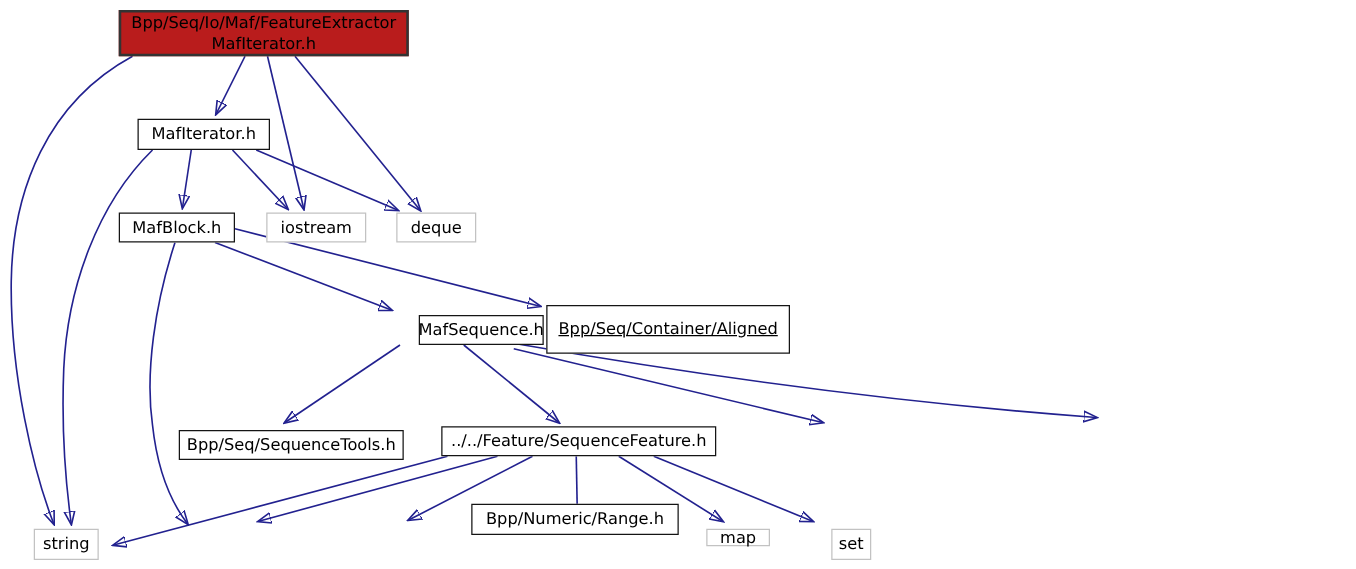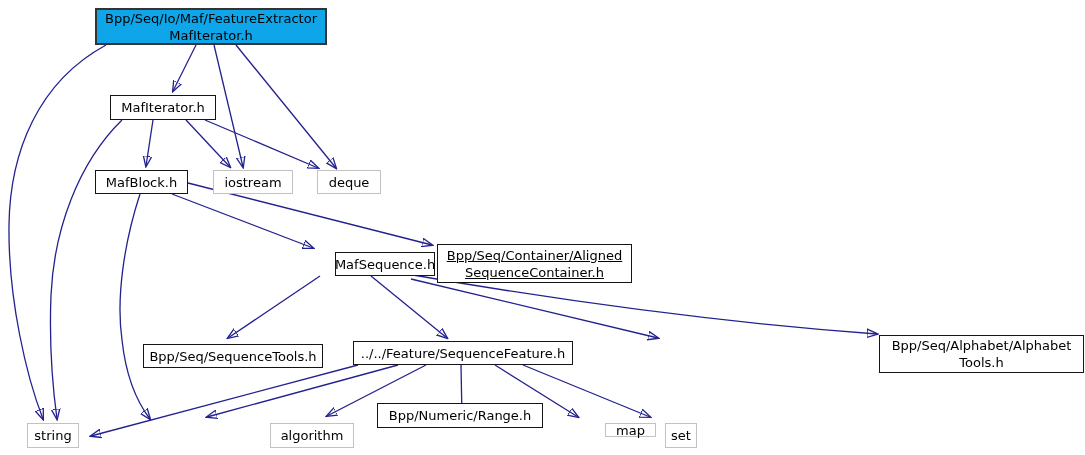--- a/index.html
+++ b/index.html
@@ -18,21 +18,21 @@
     display:flex; flex-direction:column;
     align-items:center; justify-content:center;
     background:#ffffff;
     border:1.4px solid #141414;
     color:#000000;
     font-size:13px; line-height:17px;
     white-space:nowrap; text-align:center;
     cursor:default;
   }
   .node.system { border:1px solid #c2c2c2; }
-  .node.main { background:#0ea5e9; border:2px solid #333333; }
+  .node.main { background:#b91c1c; border:2px solid #333333; }
   .node span { display:block; }
 </style>
 </head>
 <body>
 
 <div class="canvas">
 
   <svg class="edges" viewBox="0 0 1085 455" xmlns="http://www.w3.org/2000/svg">
     <defs>
       <marker id="arrow" markerUnits="userSpaceOnUse" markerWidth="12" markerHeight="10" refX="10" refY="5" orient="auto">
@@ -82,51 +82,43 @@
   <div class="node system" style="left:317px; top:170px; width:64px; height:24px;">
     <span>deque</span>
   </div>
 
   <div class="node" style="left:291px; top:252px; width:100px; height:24px;margin-left:44px;">
     <span>MafSequence.h</span>
   </div>
 
   <div class="node" style="left:437px; top:244px; width:195px; height:39px;text-decoration:underline;">
     <span>Bpp/Seq/Container/Aligned</span>
-    <span>SequenceContainer.h</span>
   </div>
 
   <div class="node" style="left:143px; top:344px; width:180px; height:24px;">
     <span>Bpp/Seq/SequenceTools.h</span>
   </div>
 
   <div class="node" style="left:353px; top:341px; width:220px; height:24px;">
     <span>../../Feature/SequenceFeature.h</span>
   </div>
 
 
-  <div class="node" style="left:879px; top:335px; width:205px; height:38px;">
-    <span>Bpp/Seq/Alphabet/Alphabet</span>
-    <span>Tools.h</span>
-  </div>
 
   <div class="node system" style="left:27px; top:423px; width:52px; height:25px;">
     <span>string</span>
   </div>
 
 
-  <div class="node system" style="left:270px; top:423px; width:84px; height:25px;">
-    <span>algorithm</span>
-  </div>
 
   <div class="node" style="left:377px; top:403px; width:166px; height:25px;">
     <span>Bpp/Numeric/Range.h</span>
   </div>
 
-  <div class="node system" style="left:565px; top:423px; width:51px; height:14px;margin-left:40px;">
+  <div class="node system" style="left:565px; top:423px; width:51px; height:14px;">
     <span>map</span>
   </div>
 
   <div class="node system" style="left:665px; top:423px; width:32px; height:25px;">
     <span>set</span>
   </div>
 
 </div>
 
 </body></html>

